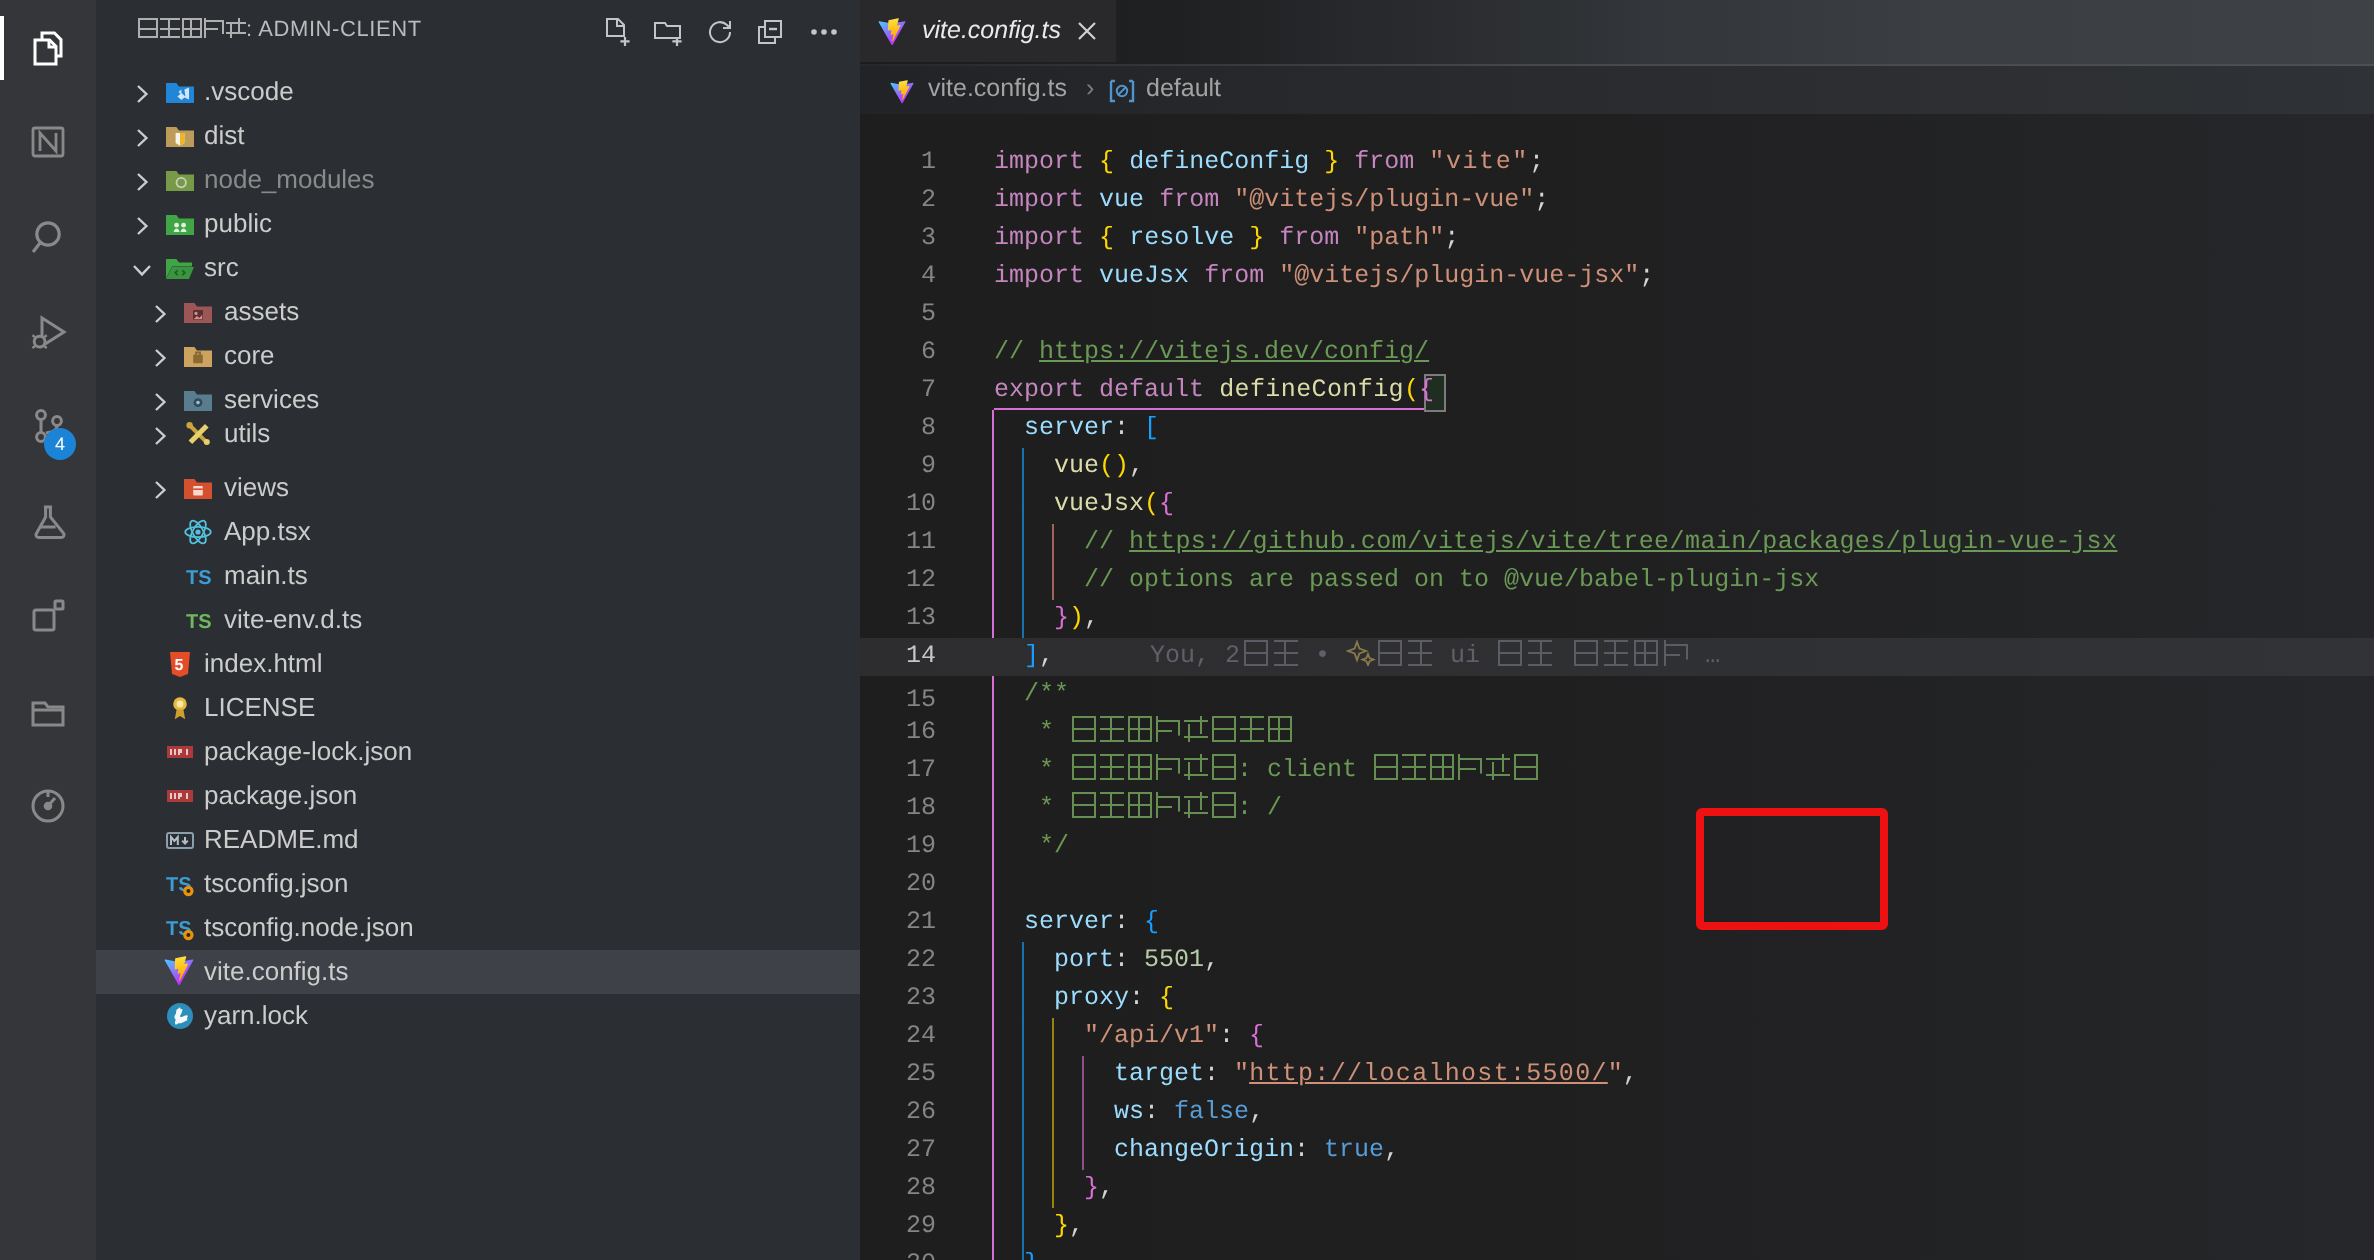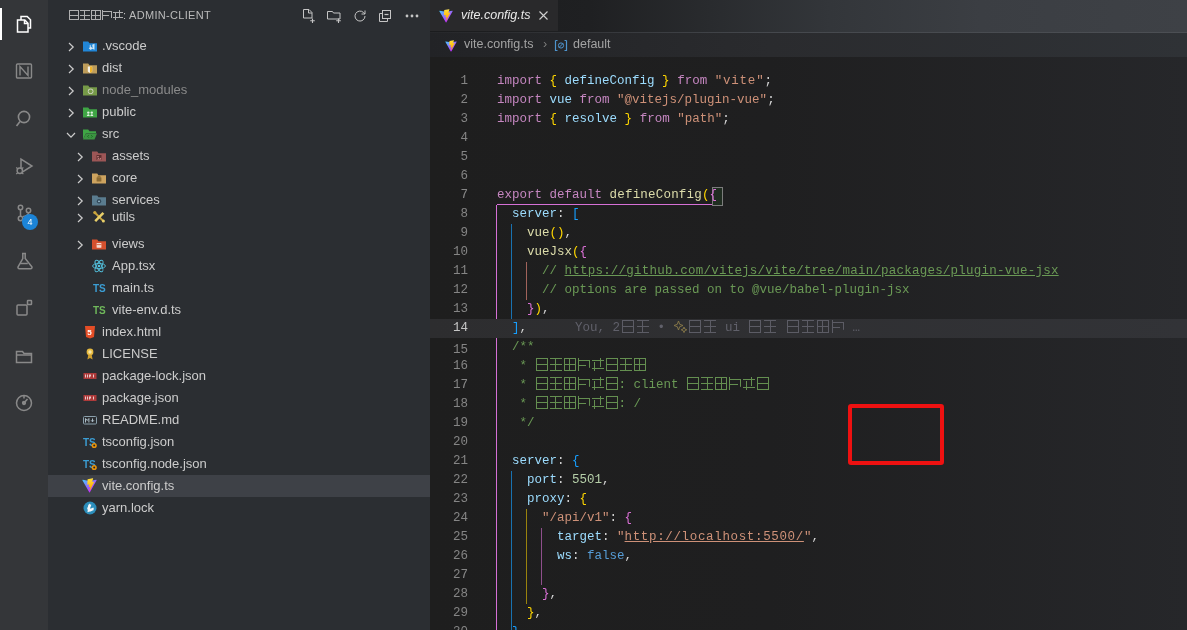--- a/index.html
+++ b/index.html
@@ -97,23 +97,25 @@
 <div class="guide" style="left:96px;top:206px;height:38px;background:#c2746a;opacity:0.8"></div>
 <div class="abs" style="left:67px;top:148px;width:215px;height:1px;background:#d670d6"></div>
 <div class="abs" style="left:282px;top:131px;width:11px;height:19px;border:1px solid #7c7c7c;background:rgba(40,110,40,.18)"></div>
 <div class="ln" style="top:16px;color:#858585">1</div>
 <div class="cl" style="top:16px"><span class="k">import</span> <span class="g">{</span> <span class="v">defineConfig</span> <span class="g">}</span> <span class="k">from</span> <span class="s" style="letter-spacing:.8px">"vite"</span>;</div>
 <div class="ln" style="top:35px;color:#858585">2</div>
 <div class="cl" style="top:35px"><span class="k">import</span> <span class="v">vue</span> <span class="k">from</span> <span class="s">"@vitejs/plugin-vue"</span>;</div>
 <div class="ln" style="top:54px;color:#858585">3</div>
 <div class="cl" style="top:54px"><span class="k">import</span> <span class="g">{</span> <span class="v">resolve</span> <span class="g">}</span> <span class="k">from</span> <span class="s">"path"</span>;</div>
 <div class="ln" style="top:73px;color:#858585">4</div>
+<div class="cl" style="top:73px"><span class="k">import</span> <span class="v">vueJsx</span> <span class="k">from</span> <span class="s">"@vitejs/plugin-vue-jsx"</span>;</div>
 <div class="ln" style="top:92px;color:#858585">5</div>
 <div class="cl" style="top:92px"></div>
 <div class="ln" style="top:111px;color:#858585">6</div>
+<div class="cl" style="top:111px"><span class="c">// <span class="u">https://vitejs.dev/config/</span></span></div>
 <div class="ln" style="top:130px;color:#858585">7</div>
 <div class="cl" style="top:130px"><span class="k">export</span> <span class="k">default</span> <span class="f" style="letter-spacing:.2px">defineConfig</span><span class="g">(</span><span class="o">{</span></div>
 <div class="ln" style="top:149px;color:#858585">8</div>
 <div class="cl" style="top:149px">  <span class="v">server</span>: <span class="bb">[</span></div>
 <div class="ln" style="top:168px;color:#858585">9</div>
 <div class="cl" style="top:168px">    <span class="f">vue</span><span class="g">()</span>,</div>
 <div class="ln" style="top:187px;color:#858585">10</div>
 <div class="cl" style="top:187px">    <span class="f">vueJsx</span><span class="g">(</span><span class="o">{</span></div>
 <div class="ln" style="top:206px;color:#858585">11</div>
 <div class="cl" style="top:206px">      <span class="c">// <span class="u" style="letter-spacing:.22px">https://github.com/vitejs/vite/tree/main/packages/plugin-vue-jsx</span></span></div>
@@ -140,20 +142,21 @@
 <div class="cl" style="top:415px">    <span class="v">port</span>: <span class="n">5501</span>,</div>
 <div class="ln" style="top:434px;color:#858585">23</div>
 <div class="cl" style="top:434px">    <span class="v">proxy</span>: <span class="g">{</span></div>
 <div class="ln" style="top:453px;color:#858585">24</div>
 <div class="cl" style="top:453px">      <span class="s">"/api/v1"</span>: <span class="o">{</span></div>
 <div class="ln" style="top:472px;color:#858585">25</div>
 <div class="cl" style="top:472px">        <span class="v">target</span>: <span class="s">"<span class="u" style="letter-spacing:.65px">http://localhost:5500/</span>"</span>,</div>
 <div class="ln" style="top:491px;color:#858585">26</div>
 <div class="cl" style="top:491px">        <span class="v">ws</span>: <span class="t">false</span>,</div>
 <div class="ln" style="top:510px;color:#858585">27</div>
+<div class="cl" style="top:510px">        <span class="v">changeOrigin</span>: <span class="t">true</span>,</div>
 <div class="ln" style="top:529px;color:#858585">28</div>
 <div class="cl" style="top:529px">      <span class="o">}</span>,</div>
 <div class="ln" style="top:548px;color:#858585">29</div>
 <div class="cl" style="top:548px">    <span class="g">}</span>,</div>
 <div class="ln" style="top:567px;color:#858585">30</div>
 <div class="cl" style="top:567px">  <span class="bb">}</span>,</div>
 <div class="abs" style="left:145px;top:263px;height:19px;line-height:19px;white-space:pre;font-size:12.5px;color:#60606a">You, 2<span class="z ga zc"></span><span class="z gb zc"></span> • <svg width="15" height="13" viewBox="0 0 15 13" style="display:inline-block;vertical-align:-2px">
             <path d="M5.5 1 6.7 4.3 10 5.5 6.7 6.7 5.5 10 4.3 6.7 1 5.5 4.3 4.3z" fill="none" stroke="#8a7a4a" stroke-width="0.9"></path>
             <path d="M11 7l.8 2 2 .8-2 .8-.8 2-.8-2-2-.8 2-.8z" fill="none" stroke="#8a7a4a" stroke-width="0.9"></path>
           </svg><span class="z ga zc"></span><span class="z gb zc"></span> ui <span class="z ga zc"></span><span class="z gb zc"></span> <span class="z ga zc"></span><span class="z gb zc"></span><span class="z gc zc"></span><span class="z gd zc"></span> …</div>

